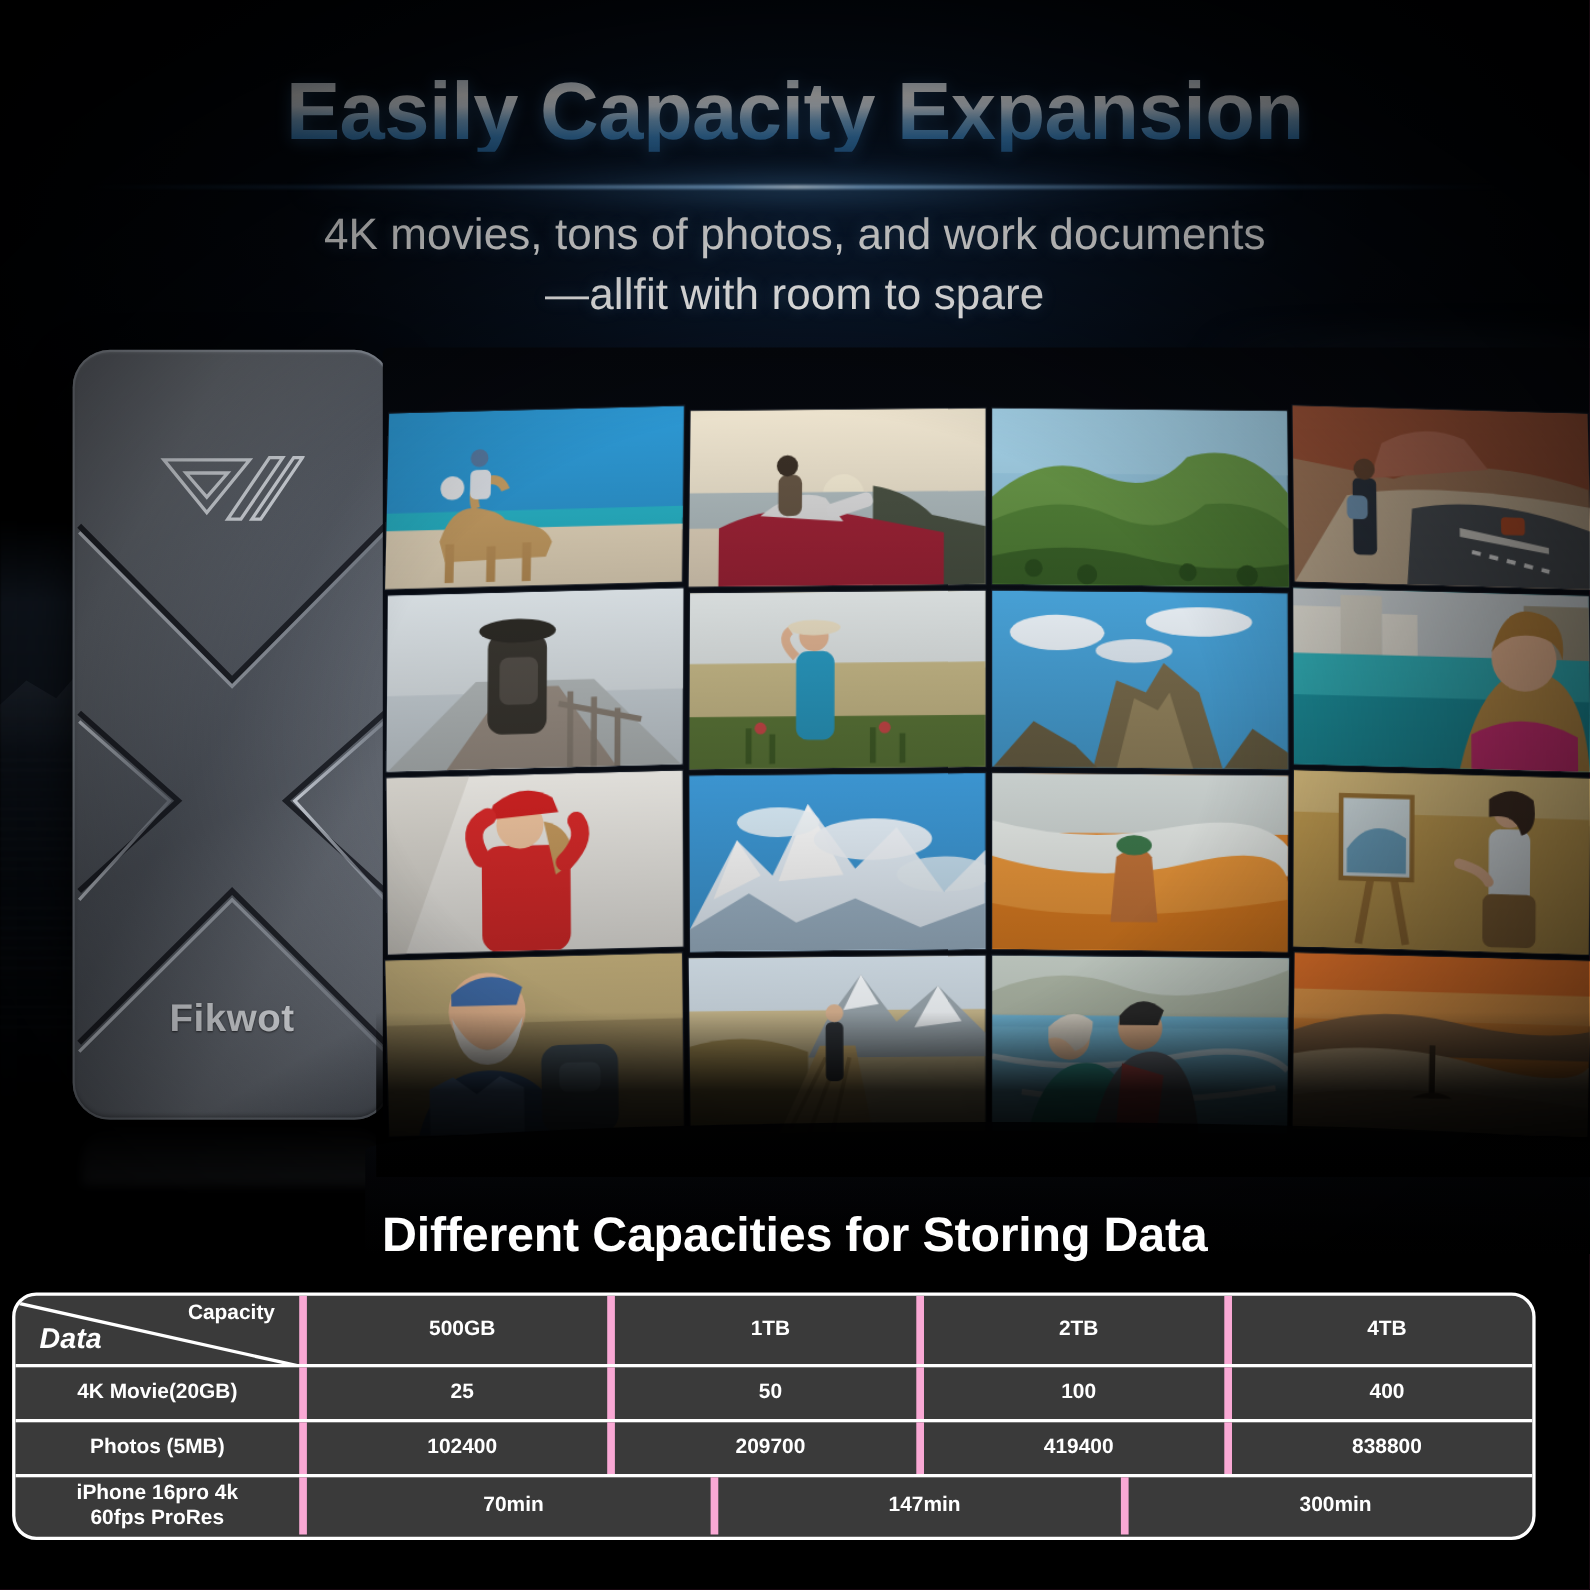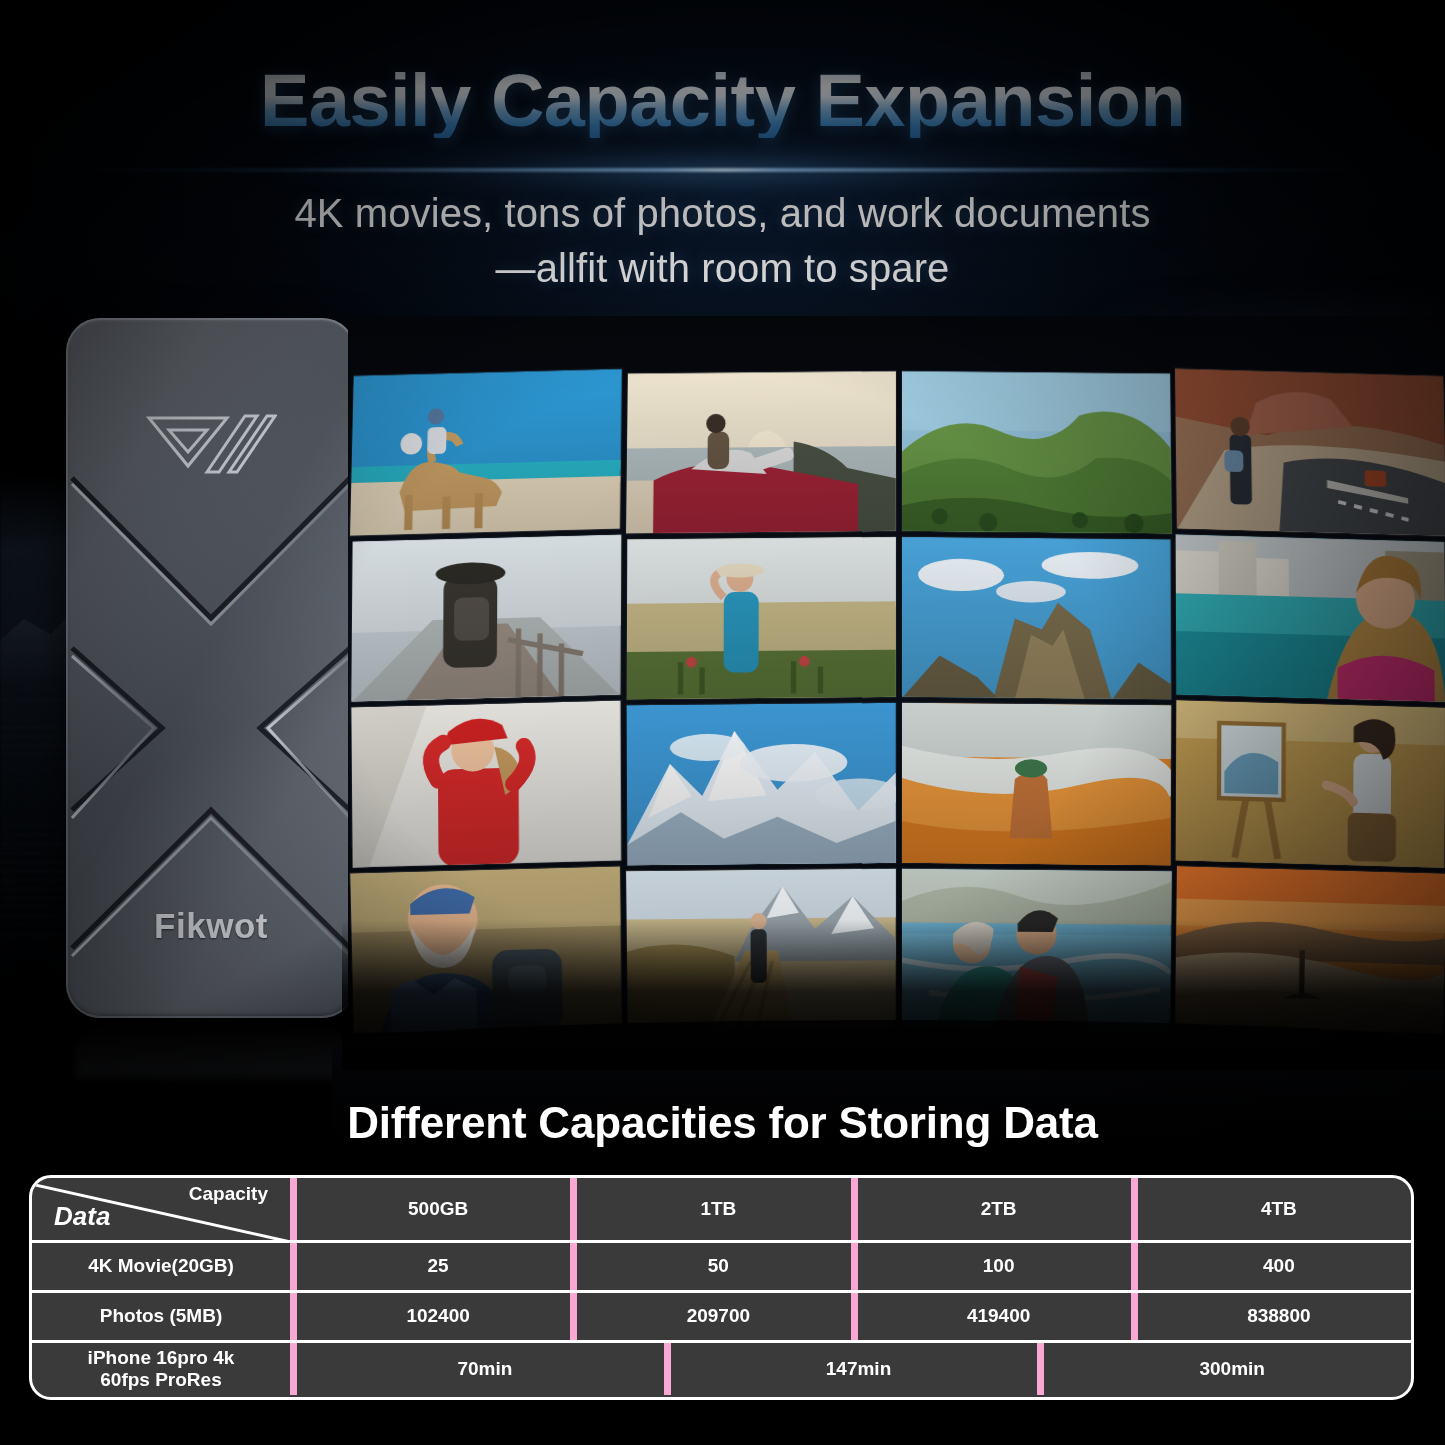--- a/index.html
+++ b/index.html
@@ -246,21 +246,21 @@
     text-align: center;
     color: #ffffff;
     font-size: 44px;
     font-weight: bold;
     letter-spacing: -0.2px;
   }
 
   
   .table {
     position: absolute;
-    left: 29px; top: 1175px;
+    left: 11px; top: 1175px;
     width: 1385px; height: 225px;
     border: 3px solid #ffffff;
     border-radius: 22px;
     background: #3a3a3a;
     overflow: hidden;
   }
   .trow { display: flex; width: 100%; }
   .trow.head   { height: 62px; }
   .trow.r-norm { height: 50px; }
   .trow.r-tall { height: 55px; }

